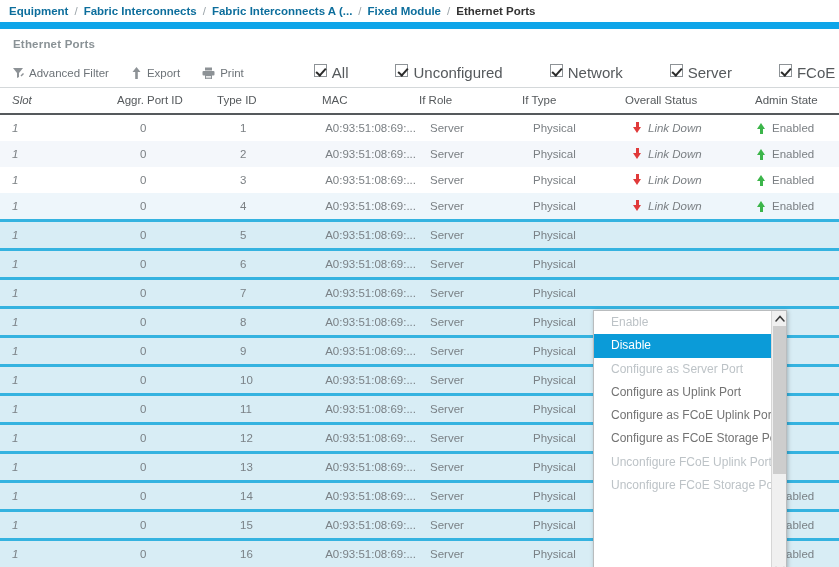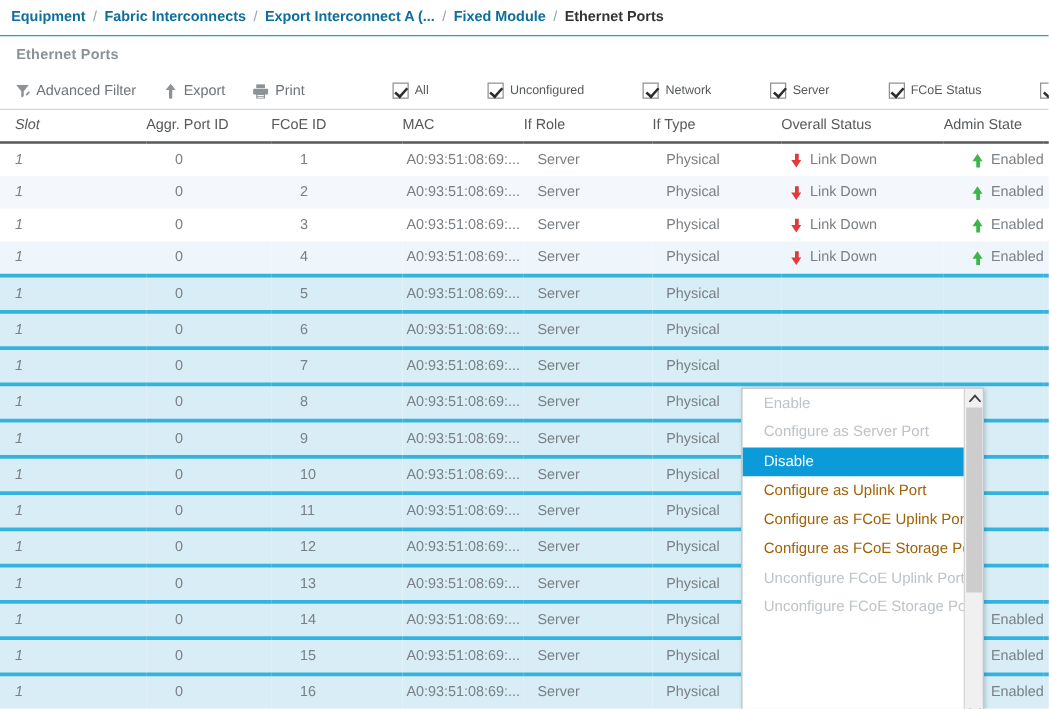--- a/index.html
+++ b/index.html
@@ -16,21 +16,21 @@
   }
 
   
   .breadcrumb {
     height: 29px;
     display: flex;
     align-items: center;
     padding-left: 9px;
     font-size: 11.5px;
     font-weight: bold;
-    border-bottom: 1px solid #0ea5e9;
+    border-bottom: 7px solid #0ea5e9;
     box-sizing: border-box;
   }
   .crumb { color: #0d6e9c; white-space: nowrap; }
   .crumb.current { color: #333; }
   .crumb-sep { color: #9aa3a8; margin: 0 6px; font-weight: normal; }
 
   
   .page-title-bar {
     height: 29px;
     display: flex;
@@ -69,24 +69,23 @@
   .tb-sep {
     width: 1px; height: 18px; background: #d0d4d6;
     margin: 0 14px 0 0;
   }
   .tb-icon { display: inline-block; color: #8d9296; }
   .tb-icon svg { display: block; }
 
   .filters { display: flex; align-items: center; }
   .filter {
     display: inline-flex;
-    align-items: center;
     gap: 5px;
     margin-right: 13px;
-    font-size: 10px;
+    font-size: 15px;
     color: #55595c;
     cursor: default;
     padding-left: 34px;
   }
   .cbox {
     width: 13px; height: 13px;
     border: 1px solid #8d9296;
     background: #fff;
     position: relative;
     box-sizing: border-box;
@@ -143,22 +142,22 @@
   col.c-ifrole { width: 103px; }
   col.c-iftype { width: 103px; }
   col.c-status { width: 130px; }
   col.c-admin  { width: 80px; }
   col.c-extra  { width: 20px; }
 
   .pad-l   { padding-left: 23px !important; }
   .pad-l2  { padding-left: 11px !important; }
   .pad-l3  { padding-left: 12px !important; font-style: italic; }
 
-  .status-cell { display: flex; align-items: flex-end; gap: 6px; padding-left: 8px;}
-  .admin-cell  { display: flex; align-items: center; gap: 6px; padding-left: 2px; justify-content: flex-end;}
+  .status-cell { display: flex; align-items: flex-start; gap: 6px; padding-left: 8px; font-style: italic;}
+  .admin-cell  { display: flex; align-items: center; gap: 6px; padding-left: 2px;}
 
   .arrow-down {
     width: 0; height: 0; position: relative; flex: 0 0 auto;
     display: inline-block; width: 9px; height: 11px;
   }
   .arrow-down::before {
     content:""; position:absolute; left:3px; top:0; width:3px; height:6px; background:#e03a3a;
   }
   .arrow-down::after {
     content:""; position:absolute; left:0; top:5px;
@@ -207,21 +206,21 @@
   .ctx-list {
     position: absolute;
     left: 0; top: 0;
     width: 178px;
   }
   .ctx-item {
     height: 23.3px;
     line-height: 23.3px;
     padding-left: 17px;
     font-size: 12px;
-    color: #a16207;
+    color: #737373;
     white-space: nowrap;
     cursor: default;
     box-sizing: border-box;
   }
   .ctx-item.disabled { color: #bdc3c7; }
   .ctx-item.active { background: #0b9bd8; color: #ffffff; }
 
   .ctx-scroll {
     position: absolute;
     right: 0; top: 0;
@@ -247,21 +246,21 @@
   .ctx-arrow.bottom { position:absolute; bottom:0; left:0; }
 </style>
 </head>
 <body>
 
 <div class="breadcrumb">
   <span class="crumb">Equipment</span>
   <span class="crumb-sep">/</span>
   <span class="crumb">Fabric Interconnects</span>
   <span class="crumb-sep">/</span>
-  <span class="crumb">Export Interconnect A (...</span>
+  <span class="crumb">Fabric Interconnects A (...</span>
   <span class="crumb-sep">/</span>
   <span class="crumb">Fixed Module</span>
   <span class="crumb-sep">/</span>
   <span class="crumb current">Ethernet Ports</span>
 </div>
 
 <div class="page-title-bar">
   <span class="page-title">Ethernet Ports</span>
 </div>
 
@@ -344,21 +343,21 @@
       <col class="c-ifrole">
         <col class="c-iftype">
         <col class="c-status">
         <col class="c-admin">
         <col class="c-extra">
     </colgroup>
     <thead>
       <tr>
         <th class="pad-l3">Slot</th>
         <th>Aggr. Port ID</th>
-        <th>FCoE ID</th>
+        <th>Type ID</th>
         <th>MAC</th>
         <th>If Role</th>
         <th>If Type</th>
         <th>Overall Status</th>
         <th>Admin State</th>
         <th></th>
       </tr>
     </thead>
     <tbody>
         <tr class="r-odd">
@@ -606,22 +605,22 @@
             </div>
           </td>
           <td></td>
         </tr>
       </tbody>
   </table>
 
   <div class="ctx-menu">
     <div class="ctx-list">
         <div class="ctx-item disabled">Enable</div>
+        <div class="ctx-item active">Disable</div>
         <div class="ctx-item disabled">Configure as Server Port</div>
-        <div class="ctx-item active">Disable</div>
         <div class="ctx-item">Configure as Uplink Port</div>
         <div class="ctx-item">Configure as FCoE Uplink Port</div>
         <div class="ctx-item">Configure as FCoE Storage Port</div>
         <div class="ctx-item disabled">Unconfigure FCoE Uplink Port</div>
         <div class="ctx-item disabled">Unconfigure FCoE Storage Port</div>
       </div>
     <div class="ctx-scroll">
       <div class="ctx-arrow">
         <svg width="10" height="7" viewBox="0 0 10 7">
           <path d="M1 6 L5 1.5 L9 6" stroke="#3a3a3a" stroke-width="1.5" fill="none" stroke-linecap="round"></path>

